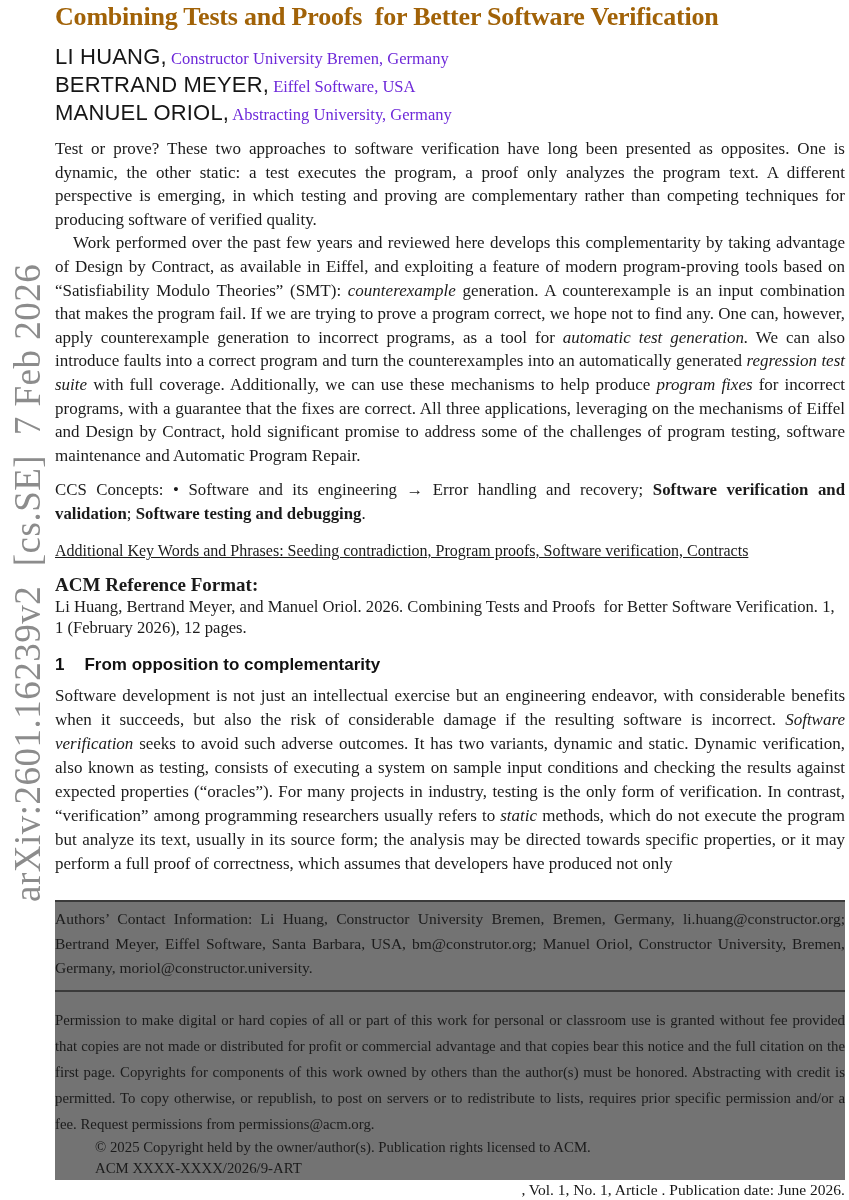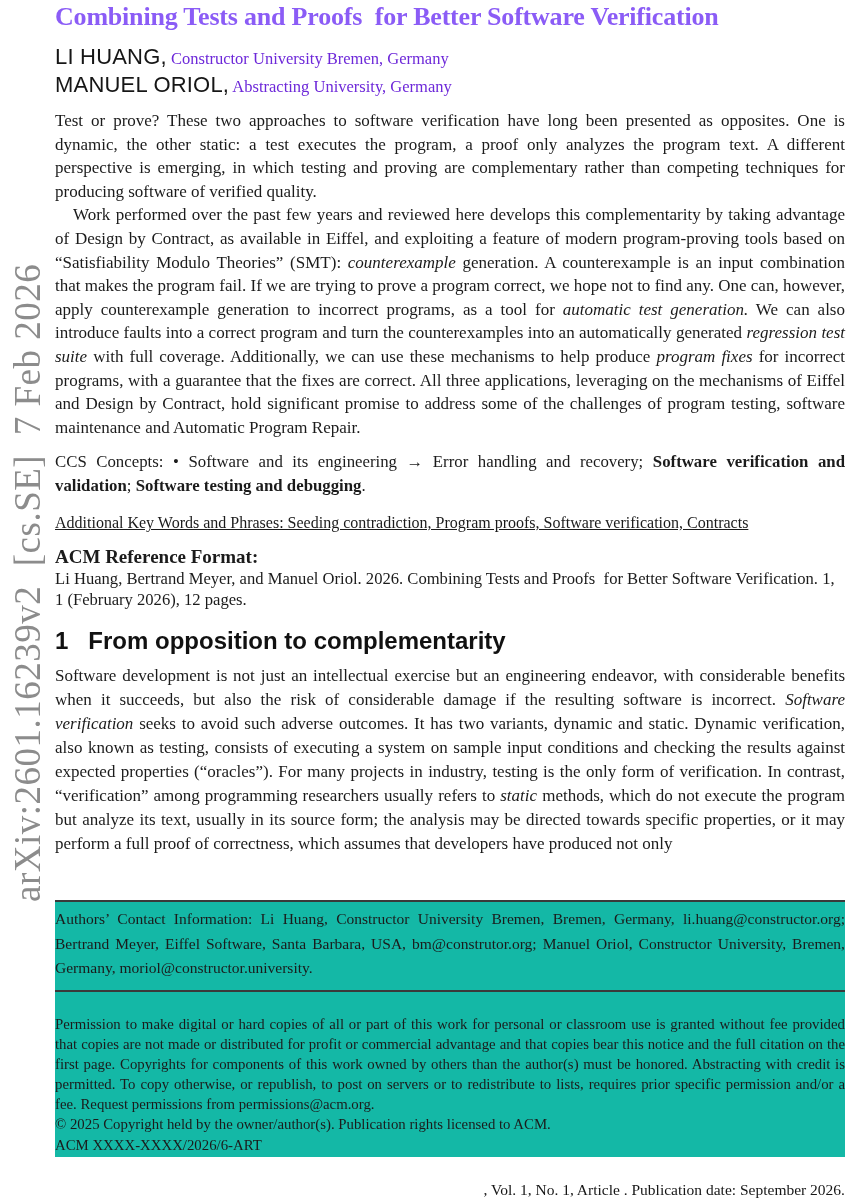--- a/index.html
+++ b/index.html
@@ -32,21 +32,21 @@
     left: 55px; top: 0;
     width: 790px;
   }
 
   .title {
     margin-top: 2px;
     font-size: 26px;
     font-weight: bold;
     letter-spacing: -0.2px;
     white-space: pre;
-    color: #8b5cf6;
+    color: #a16207;
   }
 
   .authors { margin-top: 12px; }
   .author-line { line-height: 26px; }
   .author-name {
     font-family: "Liberation Sans", sans-serif;
     font-size: 22px;
     letter-spacing: 0.2px;
     color: #161616;
   }
@@ -74,51 +74,51 @@
     text-decoration: underline;
   }
 
   .acmref { margin-top: 12px; }
   .acmref-head { font-size: 19px; font-weight: bold; line-height: 21.5px; }
   .acmref-body { font-size: 16.6px; line-height: 21.5px; white-space: pre-wrap; }
 
   .section-heading {
     margin-top: 16px;
     font-family: "Liberation Sans", sans-serif;
-    font-size: 24px;
+    font-size: 17px;
     font-weight: bold;
     color: #111;
   }
   .sec-num { margin-right: 20px; }
 
   .body-par {
     margin-top: 9px;
     font-size: 17px;
     line-height: 24px;
   }
 
   .footnotes {
     position: absolute;
     left: 55px; top: 900px;
     width: 790px;
-    background: #14b8a6;
+    background: #737373;
   }
   .rule { border-top: 2px solid #3a3a3a; width: 100%; }
   .contact {
     margin-top: 5px;
     font-size: 15.5px;
     line-height: 24.5px;
   }
   .rule2 { margin-top: 9px; }
   .permission {
-    margin-top: 22px;
+    margin-top: 15px;
     font-size: 14.8px;
-    line-height: 20px;
+    line-height: 26px;
   }
-  .fineprint { font-size: 14.8px; line-height: 21.5px; }
+  .fineprint { font-size: 14.8px; line-height: 21.5px; margin-left: 40px; }
 
   .footer {
     position: absolute;
     right: 4px; top: 1181px;
     font-size: 15.5px;
     color: #161616;
   }
 </style>
 </head>
 <body>
@@ -127,20 +127,23 @@
 
   <div class="arxiv-stamp">arXiv:2601.16239v2  [cs.SE]  7 Feb 2026</div>
 
   <main class="content">
 
     <h1 class="title">Combining Tests and Proofs  for Better Software Verification</h1>
 
     <div class="authors">
       <div class="author-line">
         <span class="author-name">LI HUANG,</span><span class="author-affil"> Constructor University Bremen, Germany</span>
+      </div>
+      <div class="author-line">
+        <span class="author-name">BERTRAND MEYER,</span><span class="author-affil"> Eiffel Software, USA</span>
       </div>
       <div class="author-line">
         <span class="author-name">MANUEL ORIOL,</span><span class="author-affil"> Abstracting University, Germany</span>
       </div>
     </div>
 
     <div class="abstract">
       <p class="abs-p1">Test or prove? These two approaches to software verification have long been presented as opposites. One is dynamic, the other static: a test executes the program, a proof only analyzes the program text. A different perspective is emerging, in which testing and proving are complementary rather than competing techniques for producing software of verified quality.</p>
       <p class="abs-p2"><span>Work performed over the past few years and reviewed here develops this complementarity by taking advantage of Design by Contract, as available in Eiffel, and exploiting a feature of modern program-proving tools based on “Satisfiability Modulo Theories” (SMT): </span><span style="font-style: italic;">counterexample</span><span> generation. A counterexample is an input combination that makes the program fail. If we are trying to prove a program correct, we hope not to find any. One can, however, apply counterexample generation to incorrect programs, as a tool for </span><span style="font-style: italic;">automatic test generation.</span><span> We can also introduce faults into a correct program and turn the counterexamples into an automatically generated </span><span style="font-style: italic;">regression test suite</span><span> with full coverage. Additionally, we can use these mechanisms to help produce </span><span style="font-style: italic;">program fixes</span><span> for incorrect programs, with a guarantee that the fixes are correct. All three applications, leveraging on the mechanisms of Eiffel and Design by Contract, hold significant promise to address some of the challenges of program testing, software maintenance and Automatic Program Repair.</span></p>
     </div>
@@ -161,18 +164,18 @@
     <p class="body-par"><span>Software development is not just an intellectual exercise but an engineering endeavor, with considerable benefits when it succeeds, but also the risk of considerable damage if the resulting software is incorrect. </span><span style="font-style: italic;">Software verification</span><span> seeks to avoid such adverse outcomes. It has two variants, dynamic and static. Dynamic verification, also known as testing, consists of executing a system on sample input conditions and checking the results against expected properties (“oracles”). For many projects in industry, testing is the only form of verification. In contrast, “verification” among programming researchers usually refers to </span><span style="font-style: italic;">static</span><span> methods, which do not execute the program but analyze its text, usually in its source form; the analysis may be directed towards specific properties, or it may perform a full proof of correctness, which assumes that developers have produced not only</span></p>
 
   </main>
 
   <div class="footnotes">
     <div class="rule"></div>
     <p class="contact">Authors’ Contact Information: Li Huang, Constructor University Bremen, Bremen, Germany, li.huang@constructor.org; Bertrand Meyer, Eiffel Software, Santa Barbara, USA, bm@construtor.org; Manuel Oriol, Constructor University, Bremen, Germany, moriol@constructor.university.</p>
     <div class="rule rule2"></div>
     <p class="permission">Permission to make digital or hard copies of all or part of this work for personal or classroom use is granted without fee provided that copies are not made or distributed for profit or commercial advantage and that copies bear this notice and the full citation on the first page. Copyrights for components of this work owned by others than the author(s) must be honored. Abstracting with credit is permitted. To copy otherwise, or republish, to post on servers or to redistribute to lists, requires prior specific permission and/or a fee. Request permissions from permissions@acm.org.</p>
     <p class="fineprint">© 2025 Copyright held by the owner/author(s). Publication rights licensed to ACM.</p>
-    <p class="fineprint">ACM XXXX-XXXX/2026/6-ART</p>
+    <p class="fineprint">ACM XXXX-XXXX/2026/9-ART</p>
   </div>
 
-  <p class="footer">, Vol. 1, No. 1, Article . Publication date: September 2026.</p>
+  <p class="footer">, Vol. 1, No. 1, Article . Publication date: June 2026.</p>
 
 </div>
 
 </body></html>

